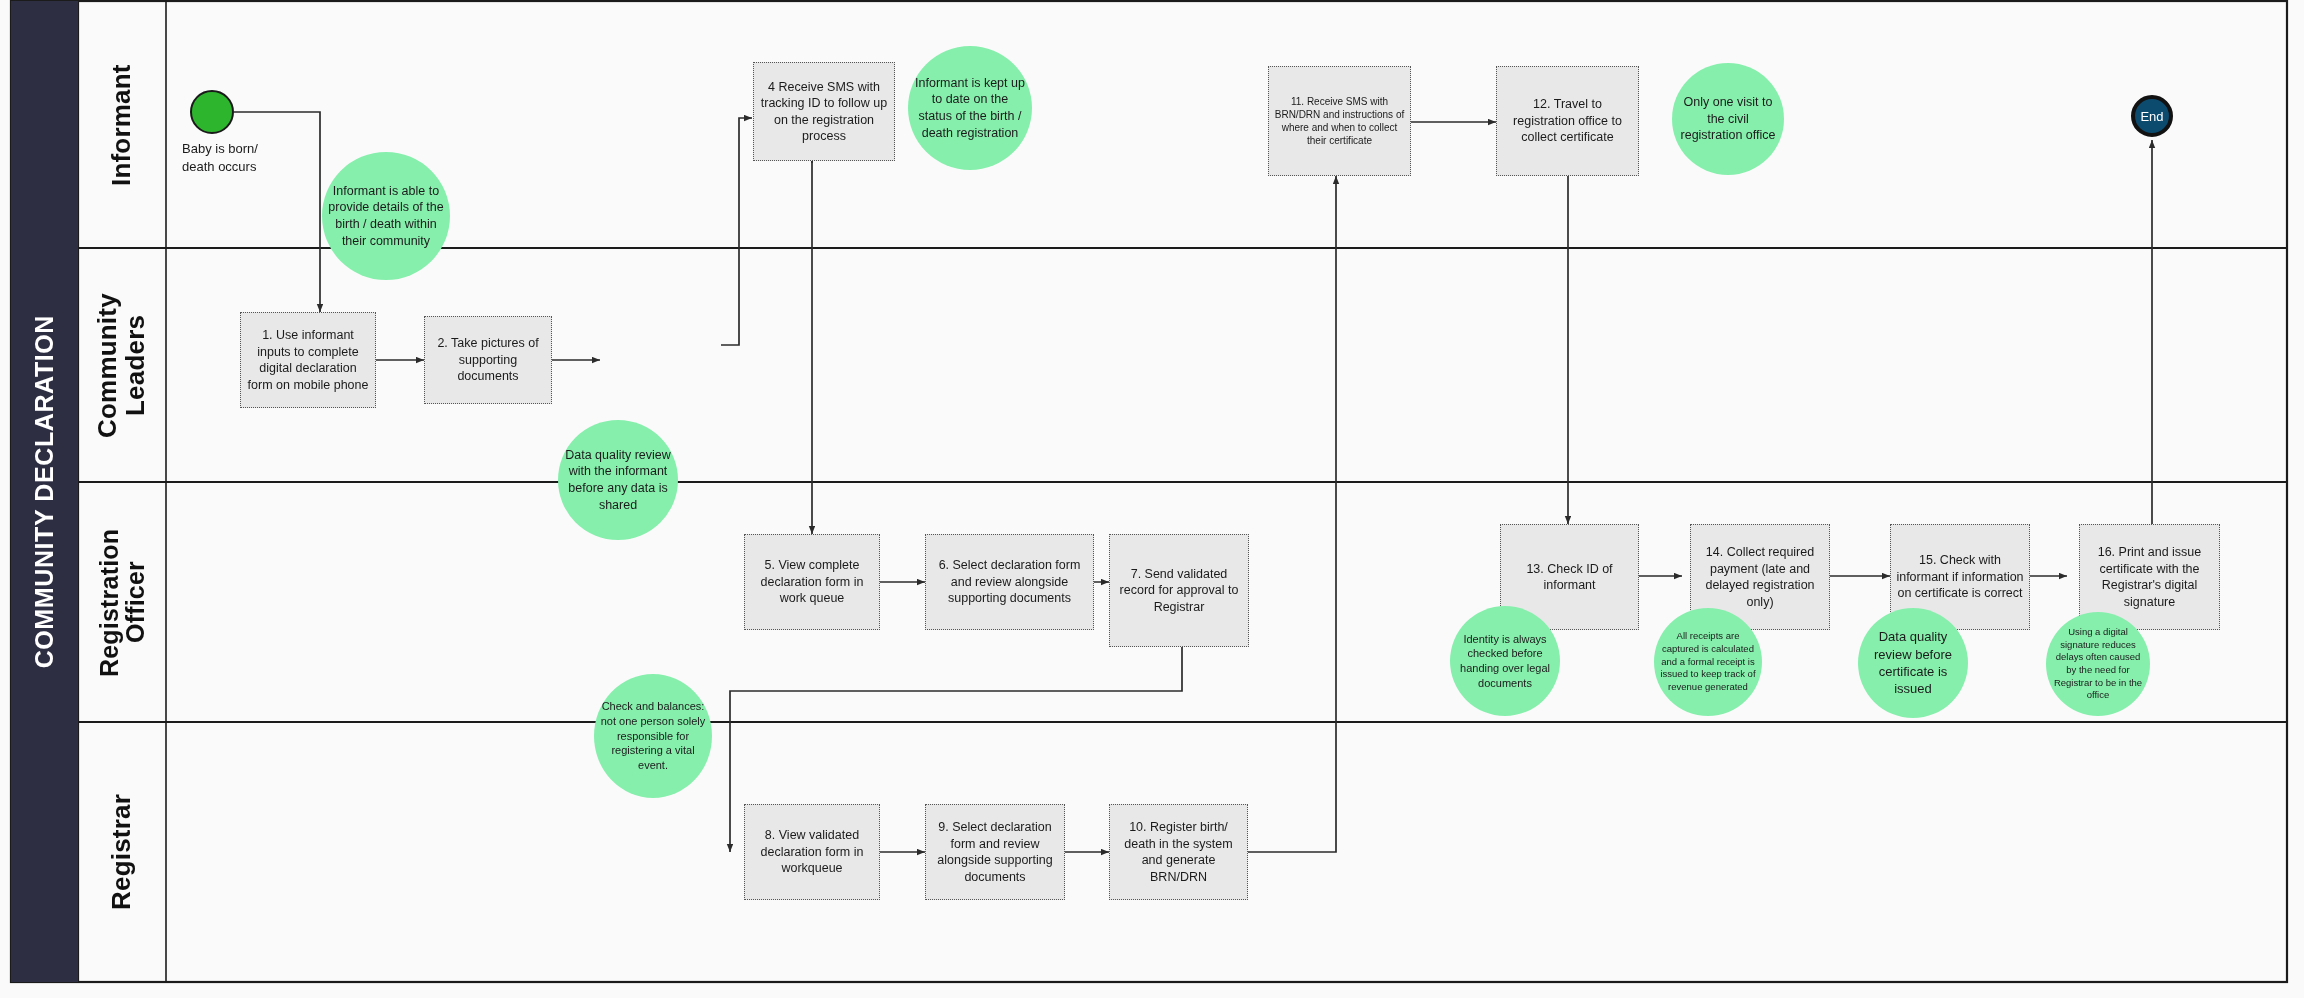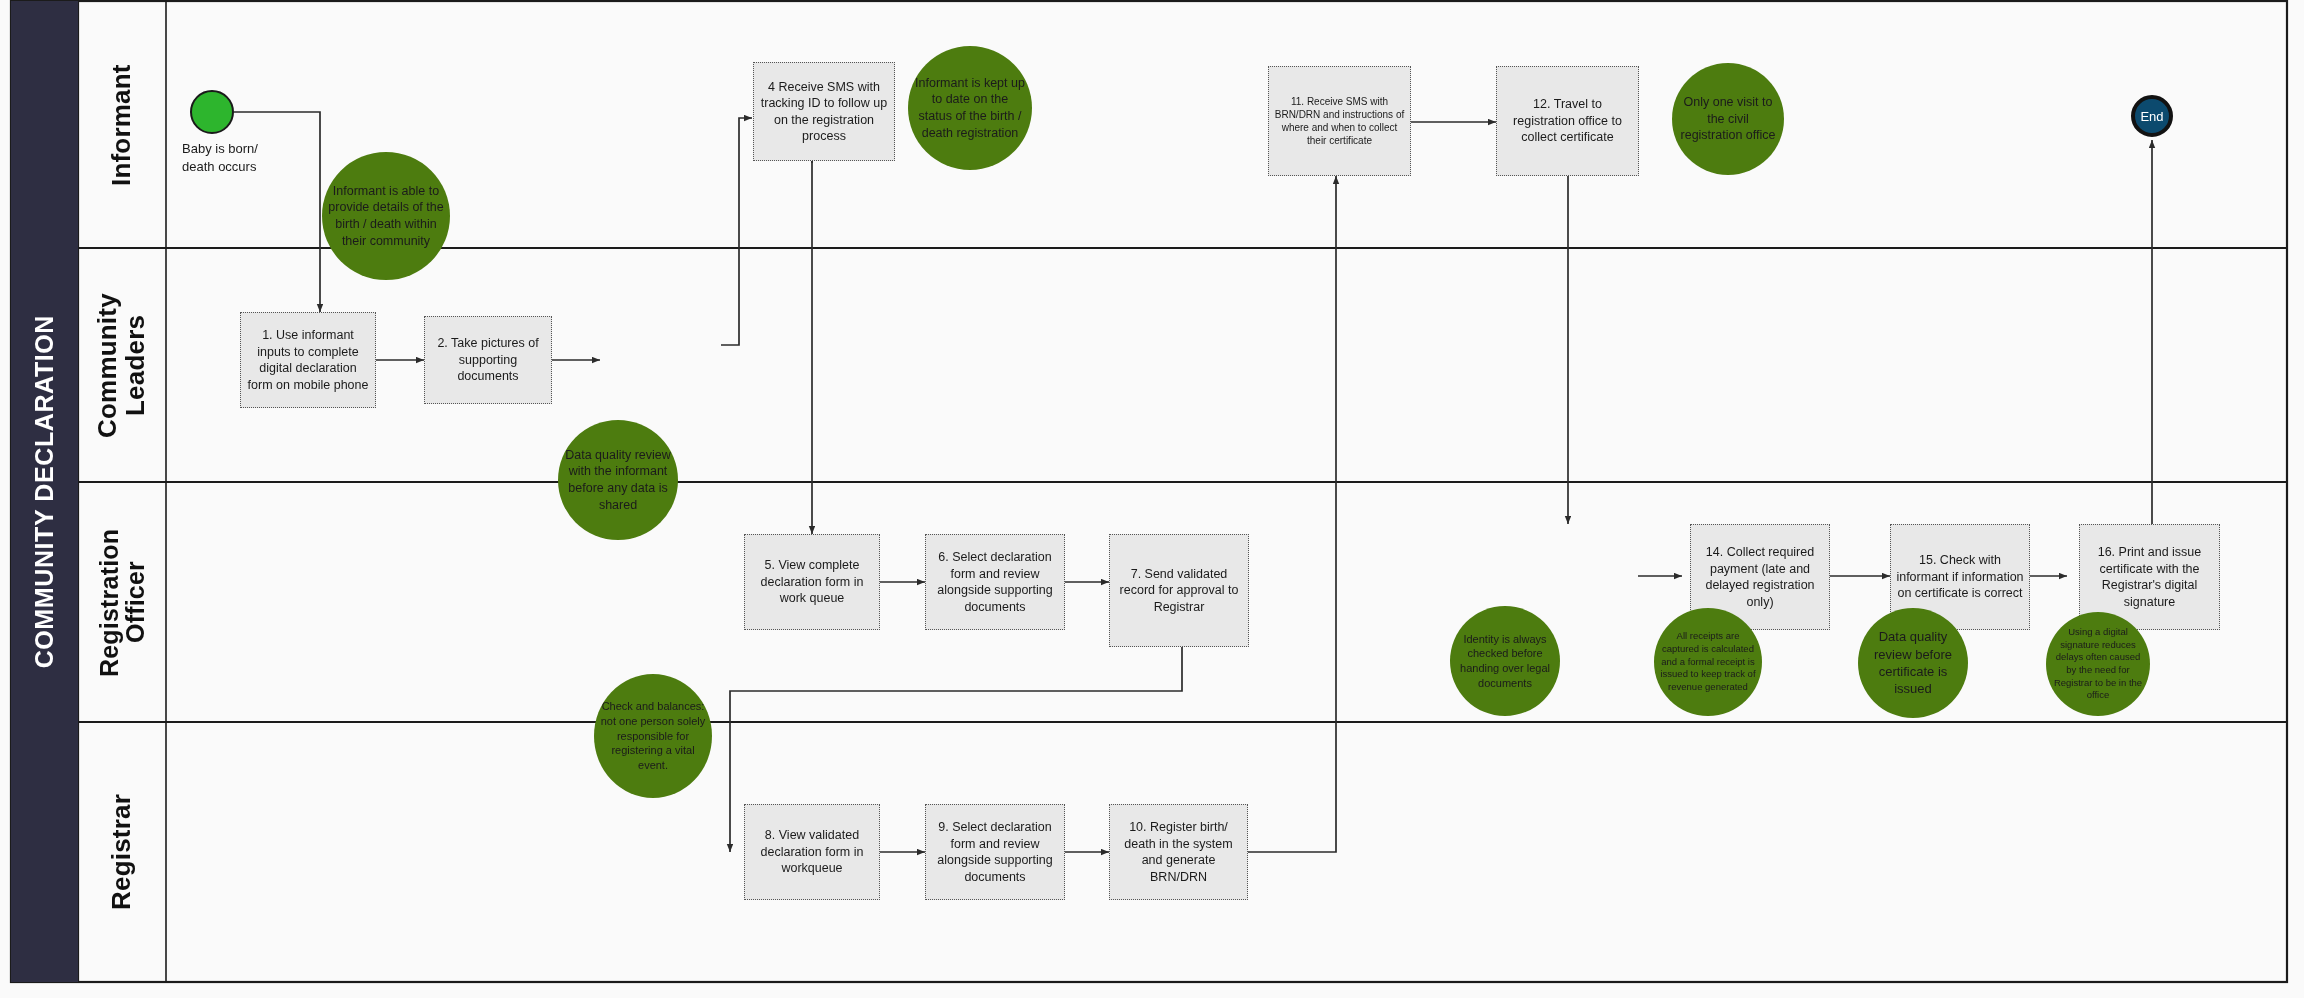--- a/index.html
+++ b/index.html
@@ -22,21 +22,21 @@
     writing-mode:vertical-rl;transform:rotate(180deg);
     color:#ffffff;font-weight:bold;font-size:25px;letter-spacing:.6px;
     font-family:"Liberation Sans","DejaVu Sans",sans-serif;
   }
   .node-box{
     position:absolute;background:#e8e8e8;border:1px dotted #555;
     display:flex;align-items:center;justify-content:center;text-align:center;
     color:#1b1b1b;line-height:1.32;box-sizing:border-box;padding:3px 5px;
   }
   .note-circle{
-    position:absolute;background:#4d7c0f;border-radius:50%;
+    position:absolute;background:#86efac;border-radius:50%;
     display:flex;align-items:center;justify-content:center;text-align:center;
     color:#1b1b1b;line-height:1.34;box-sizing:border-box;padding:6px;
   }
   .event-node{
     position:absolute;border-radius:50%;display:flex;align-items:center;
     justify-content:center;box-sizing:border-box;
   }
   .start-node{background:#2db52d;border:2px solid #1a1a1a;}
   .end-node{background:#0c4a6e;border:4px solid #121212;color:#ffffff;font-size:13px;}
   .free-label{
@@ -133,34 +133,35 @@
 
   <div class="node-box" style="left:240px;top:312px;width:136px;height:96px;font-size:12.5px;">1. Use informant inputs to complete digital declaration form on mobile phone</div>
 
   <div class="node-box" style="left:424px;top:316px;width:128px;height:88px;font-size:12.5px;text-align:center;">2. Take pictures of supporting documents</div>
 
 
   <div class="node-box" style="left:738px;top:62px;width:142px;height:99px;font-size:12.5px;margin-left:15px;">4  Receive SMS with tracking ID to follow up on the registration process</div>
 
   <div class="node-box" style="left:744px;top:534px;width:136px;height:96px;font-size:12.5px;">5. View complete declaration form in work queue</div>
 
-  <div class="node-box" style="left:925px;top:534px;width:140px;height:96px;font-size:12.5px;">6. Select declaration form and review alongside supporting documents</div>
+  <div class="node-box" style="left:925px;top:534px;width:169px;height:96px;font-size:12.5px;">6. Select declaration form and review alongside supporting documents</div>
 
   <div class="node-box" style="left:1109px;top:534px;width:140px;height:113px;font-size:12.5px;">7. Send validated record for approval to Registrar</div>
 
   <div class="node-box" style="left:744px;top:804px;width:136px;height:96px;font-size:12.5px;">8. View validated declaration form in workqueue</div>
 
   <div class="node-box" style="left:925px;top:804px;width:140px;height:96px;font-size:12.5px;">9. Select declaration form and review alongside supporting documents</div>
 
   <div class="node-box" style="left:1109px;top:804px;width:139px;height:96px;font-size:12.5px;">10. Register birth/ death in the system and generate BRN/DRN</div>
 
   <div class="node-box" style="left:1268px;top:66px;width:143px;height:110px;font-size:10px;">11. Receive SMS with BRN/DRN and instructions of where and when to collect their certificate</div>
 
   <div class="node-box" style="left:1496px;top:66px;width:143px;height:110px;font-size:12.5px;">12. Travel to registration office to collect certificate</div>
 
+  <div class="node-box" style="left:1500px;top:524px;width:139px;height:106px;font-size:12.5px;">13. Check ID of informant</div>
 
   <div class="node-box" style="left:1690px;top:524px;width:140px;height:106px;font-size:12.5px;">14. Collect required payment (late and delayed registration only)</div>
 
   <div class="node-box" style="left:1890px;top:524px;width:140px;height:106px;font-size:12.5px;">15. Check with informant if information on certificate is correct</div>
 
   <div class="node-box" style="left:2079px;top:524px;width:141px;height:106px;font-size:12.5px;">16.  Print and issue certificate with the Registrar's digital signature</div>
 
   <div class="note-circle" style="left:322px;top:152px;width:128px;height:128px;font-size:12.5px;">Informant is able to provide details of the birth / death within their community</div>
 
   <div class="note-circle" style="left:908px;top:46px;width:124px;height:124px;font-size:12.5px;">Informant is kept up to date on the status of the birth / death registration</div>

